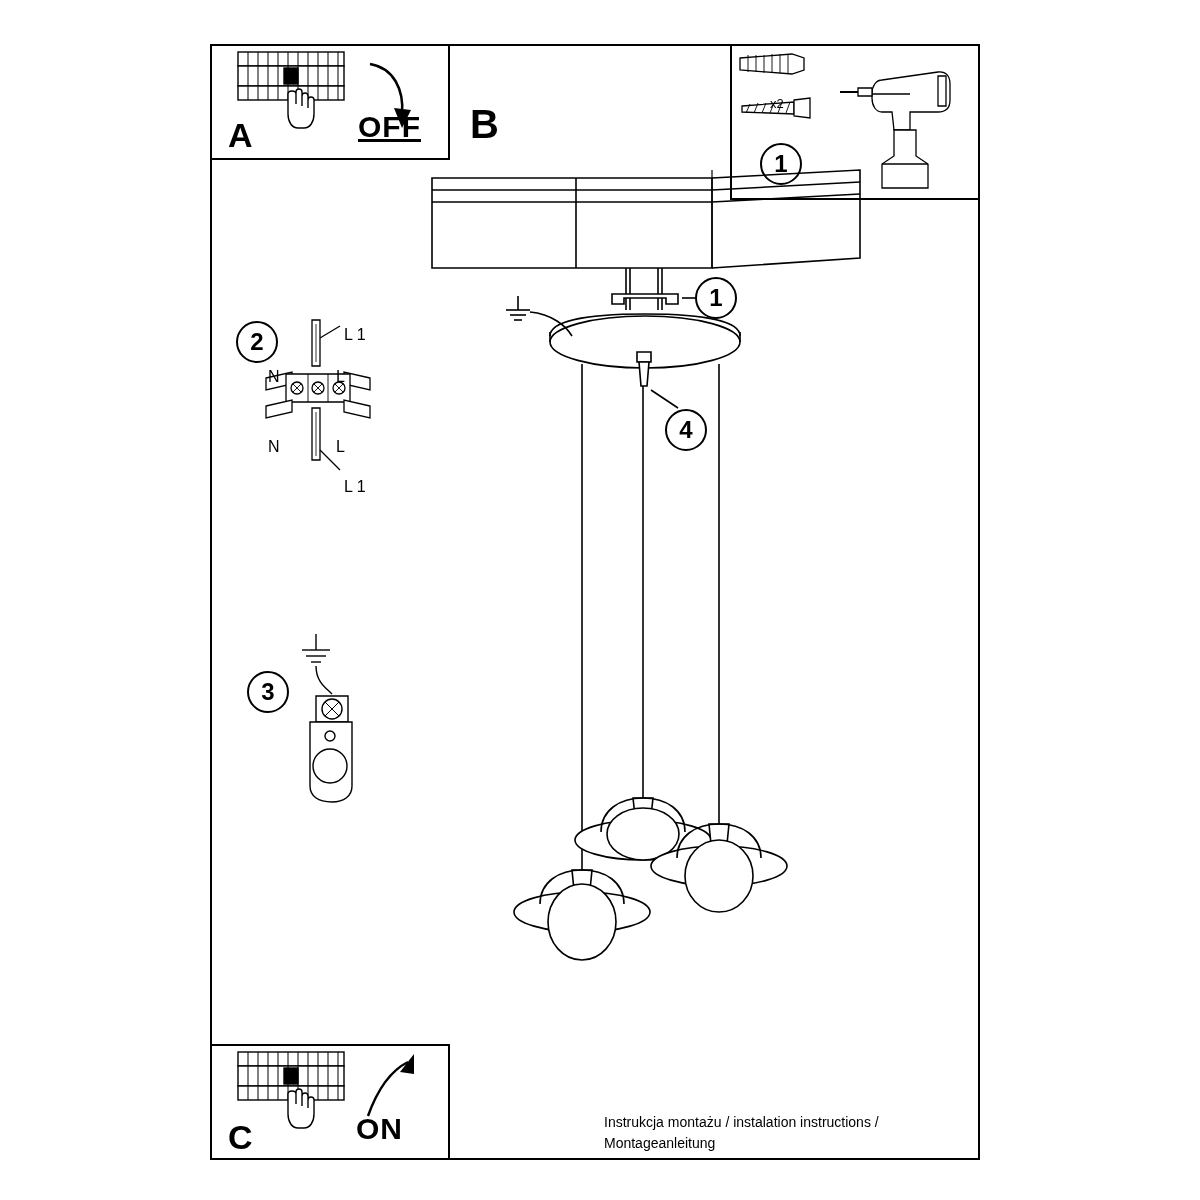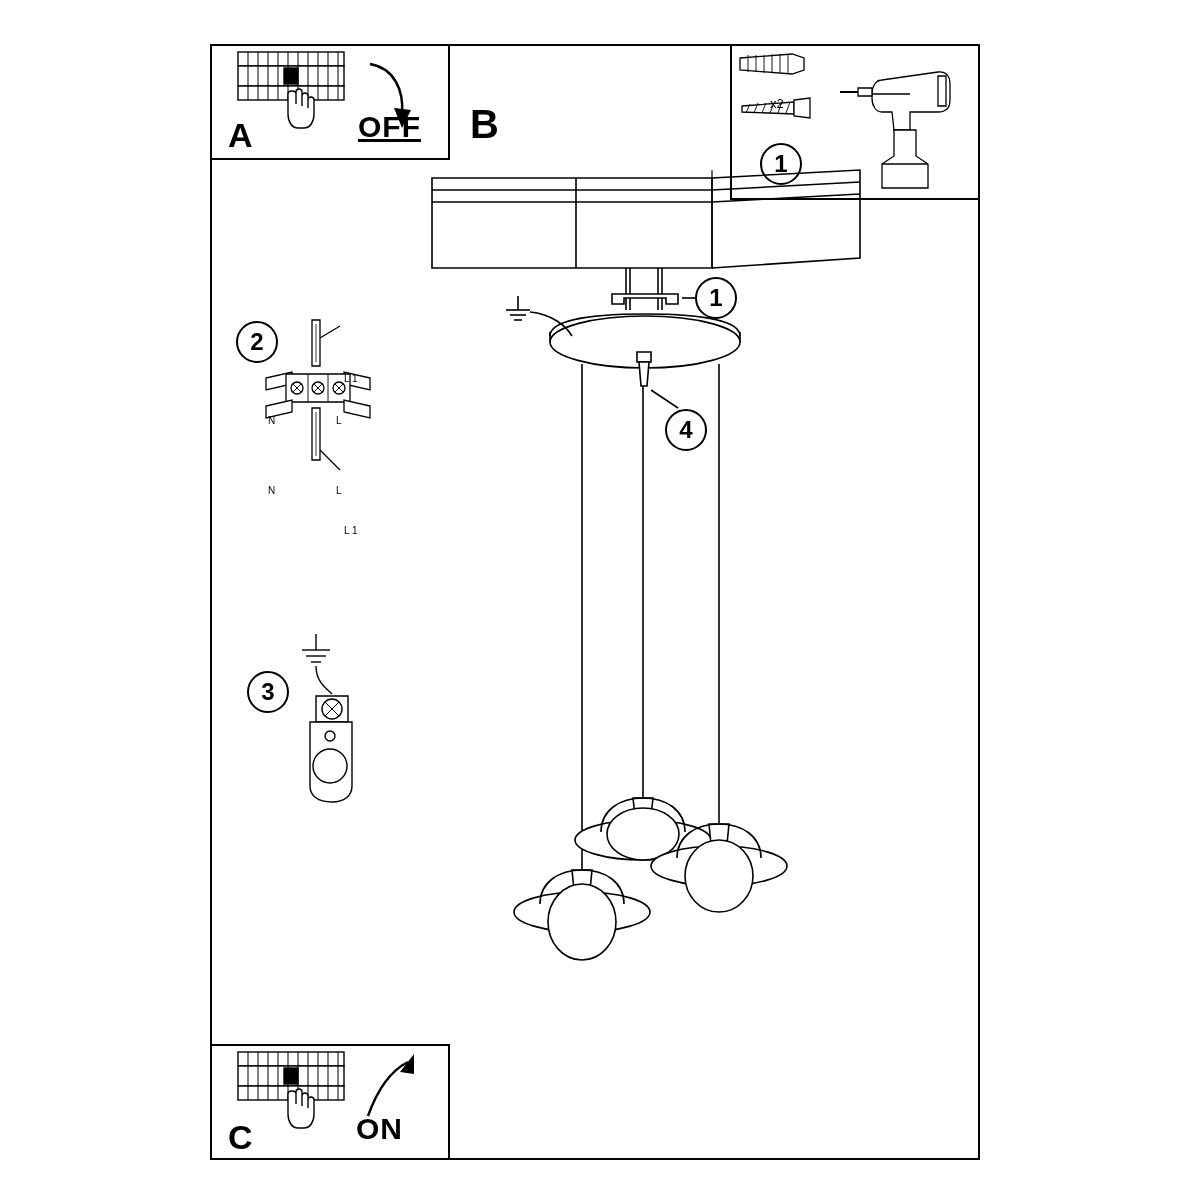--- a/index.html
+++ b/index.html
@@ -60,22 +60,21 @@
     font-weight: bold;
     background: #fff;
   }
   .small-text {
     position: absolute;
     font-size: 11px;
     text-align: center;
   }
   .tiny-text {
     position: absolute;
-    font-size: 10px;
-    margin-top: 47px;
+    font-size: 16px;
   }
   .footer-text {
     position: absolute;
     font-size: 14px;
     line-height: 1.5;
     white-space: pre-line;
   }
   svg { display: block; }
   .abs { position: absolute; }
 </style>
@@ -320,14 +319,15 @@
       </g>
       <g stroke="#000" stroke-width="2.5" fill="none">
         <path d="M140 74 C150 46 164 28 180 20"></path>
       </g>
       <polygon points="186,12 172,30 186,32" fill="#000"></polygon>
     </svg>
   </div>
   <div class="step-letter" style="left:228px; top:1120px;">C</div>
   <div class="word-label" style="left:356px; top:1112px;text-align:right;">ON</div>
 
+  <div class="footer-text" style="left:604px; top:1112px; width:380px;">Instrukcja montażu / instalation instructions / Montageanleitung</div>
 
 </div>
 
 </body></html>

